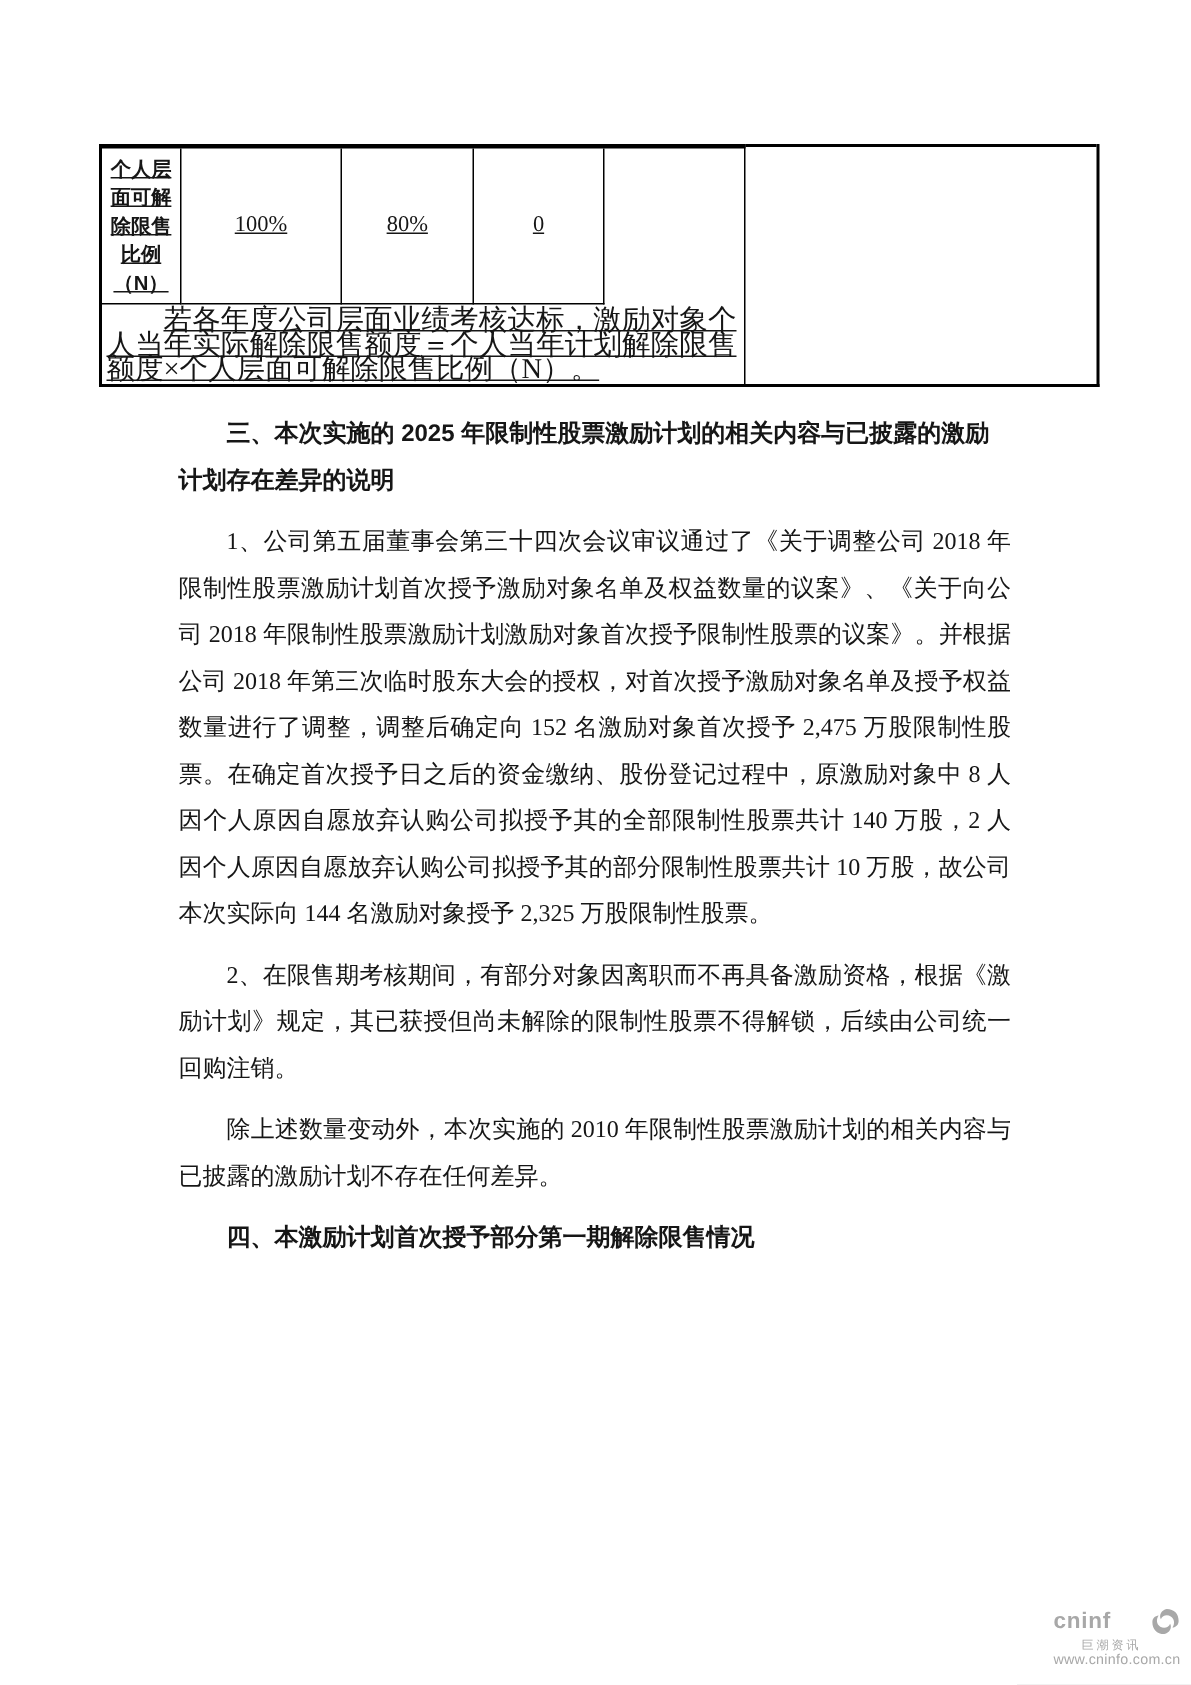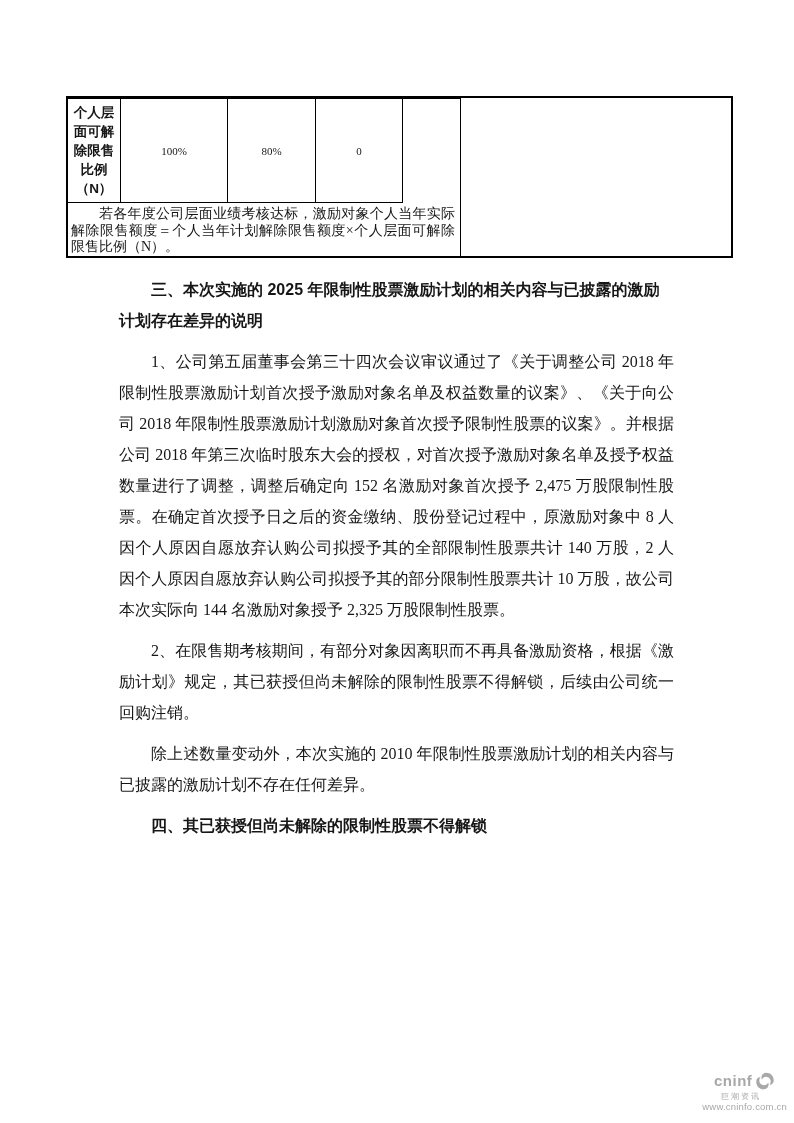--- a/index.html
+++ b/index.html
@@ -20,26 +20,27 @@
     left: 66px;
     top: 96px;
     width: 667px;
     height: 162px;
     box-sizing: border-box;
     border: 2px solid #000;
     border-top: none;
     display: flex;
   }
   .t-left {
-    width: 393px;
+    width: 429px;
     box-sizing: border-box;
     border-right: 1.5px solid #000;
     border-top: 3px solid #000;
     display: flex;
     flex-direction: column;
+    text-decoration: underline;
   }
   .t-right {
     flex: 1;
     border-top: 2px solid #000;
     box-sizing: border-box;
   }
   .t-row {
     display: flex;
     height: 104px;
     width: 421px;
@@ -58,26 +59,26 @@
     font-family: "Liberation Sans", sans-serif;
     font-weight: bold;
     font-size: 13.5px;
     line-height: 19px;
     white-space: pre-line;
   }
   .cell.v0 { width: 107px; }
   .cell.v1 { width: 88px; }
   .cell.v2 { width: 85px; }
   .cell.v3 { width: 87px; }
-  .cell.val { font-size: 11px; }
+  .cell.val { font-size: 15px; }
   .t-note {
     flex: 1;
     box-sizing: border-box;
     padding: 3px 5px 0 3px;
-    font-size: 14px;
+    font-size: 19px;
     line-height: 16.5px;
     text-indent: 2em;
     text-align: justify;
   }
 
   
   .body-text {
     position: absolute;
     left: 119px;
     top: 274px;
@@ -102,21 +103,21 @@
     right: 7px;
     bottom: 12px;
     text-align: right;
     color: #a8a8a8;
     font-family: "Liberation Sans", sans-serif;
     line-height: 1;
   }
   .wm-brand-row {
     display: flex;
     align-items: center;
-    justify-content: center;
+    justify-content: space-between;
     gap: 3px;
   }
   .wm-brand {
     font-size: 15px;
     font-weight: bold;
     letter-spacing: 0.5px;
   }
   .wm-icon { width: 20px; height: 20px; display: block; }
   .wm-icon path { fill: #a8a8a8; }
   .wm-caption {
@@ -149,21 +150,21 @@
       <div class="t-note">若各年度公司层面业绩考核达标，激励对象个人当年实际解除限售额度＝个人当年计划解除限售额度×个人层面可解除限售比例（N）。</div>
     </div>
     <div class="t-right"></div>
   </div>
 
   <div class="body-text">
     <p class="h">三、本次实施的 2025 年限制性股票激励计划的相关内容与已披露的激励计划存在差异的说明</p>
     <p>1、公司第五届董事会第三十四次会议审议通过了《关于调整公司 2018 年限制性股票激励计划首次授予激励对象名单及权益数量的议案》、《关于向公司 2018 年限制性股票激励计划激励对象首次授予限制性股票的议案》。并根据公司 2018 年第三次临时股东大会的授权，对首次授予激励对象名单及授予权益数量进行了调整，调整后确定向 152 名激励对象首次授予 2,475 万股限制性股票。在确定首次授予日之后的资金缴纳、股份登记过程中，原激励对象中 8 人因个人原因自愿放弃认购公司拟授予其的全部限制性股票共计 140 万股，2 人因个人原因自愿放弃认购公司拟授予其的部分限制性股票共计 10 万股，故公司本次实际向 144 名激励对象授予 2,325 万股限制性股票。</p>
     <p>2、在限售期考核期间，有部分对象因离职而不再具备激励资格，根据《激励计划》规定，其已获授但尚未解除的限制性股票不得解锁，后续由公司统一回购注销。</p>
     <p>除上述数量变动外，本次实施的 2010 年限制性股票激励计划的相关内容与已披露的激励计划不存在任何差异。</p>
-    <p class="h">四、其已获授但尚未解除的限制性股票不得解锁</p>
+    <p class="h">四、本激励计划首次授予部分第一期解除限售情况</p>
   </div>
 
   <div class="watermark">
     <div class="wm-brand-row">
       <span class="wm-brand">cninf</span>
       <svg class="wm-icon" viewBox="0 0 24 24" aria-hidden="true">
         <path d="M13 2 C19 2 22.5 6 22.5 11.5 C22.5 14.5 20.5 16.5 17.5 16.8 C19.6 13.8 19.3 9.8 16.2 7.9 C13.2 6 9.4 7.2 8.3 10.2 C6.5 7.2 8.8 2.6 13 2 Z"></path>
         <path d="M11 22 C5 22 1.5 18 1.5 12.5 C1.5 9.5 3.5 7.5 6.5 7.2 C4.4 10.2 4.7 14.2 7.8 16.1 C10.8 18 14.6 16.8 15.7 13.8 C17.5 16.8 15.2 21.4 11 22 Z"></path>
       </svg>
     </div>

